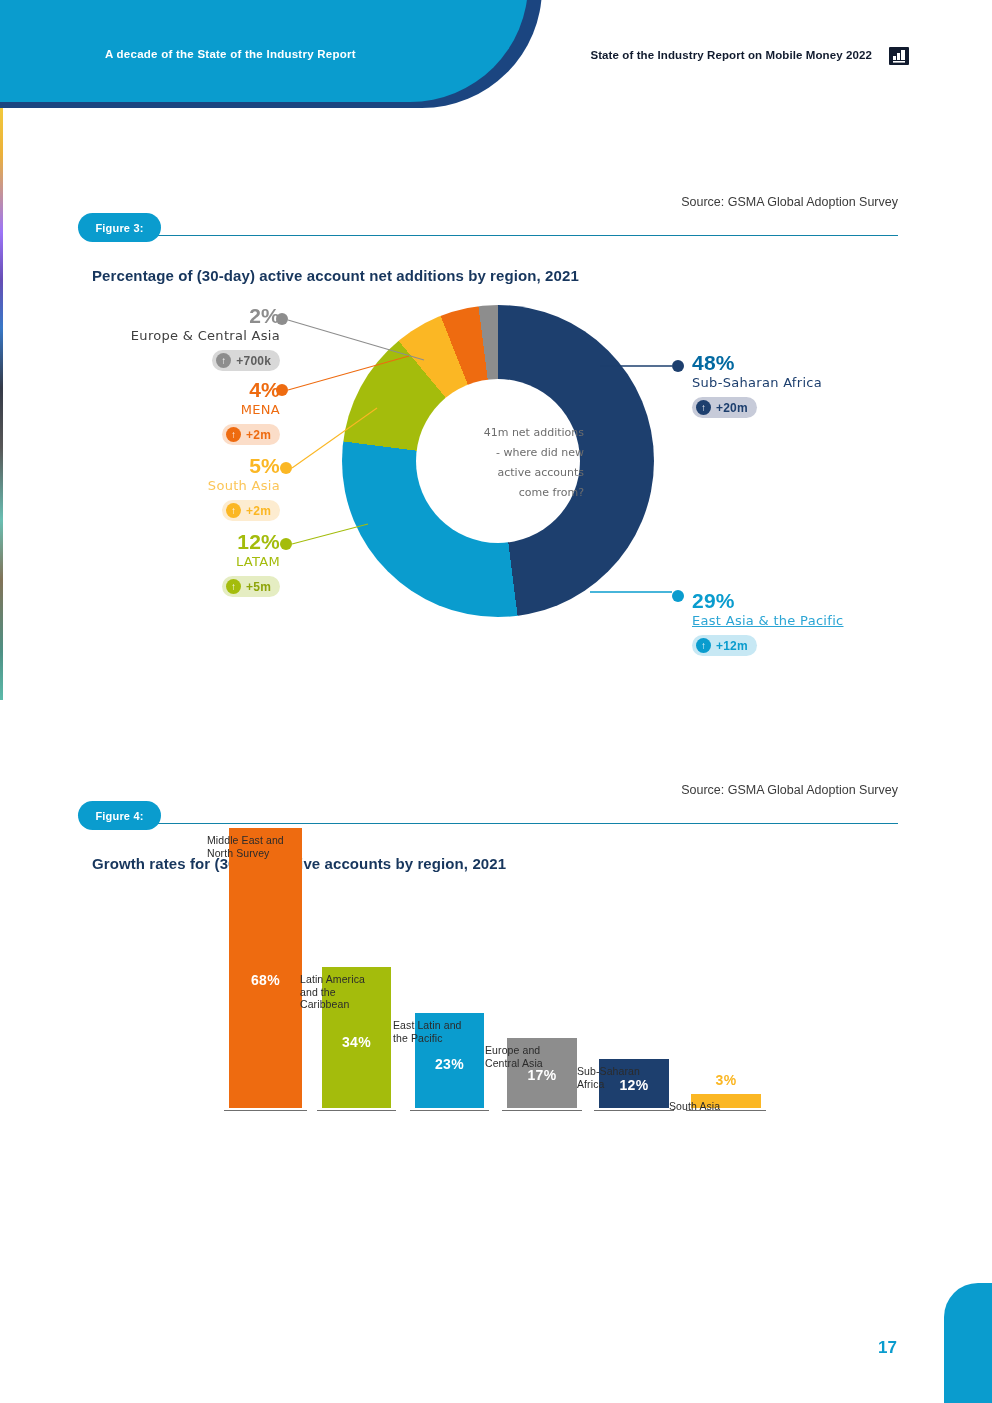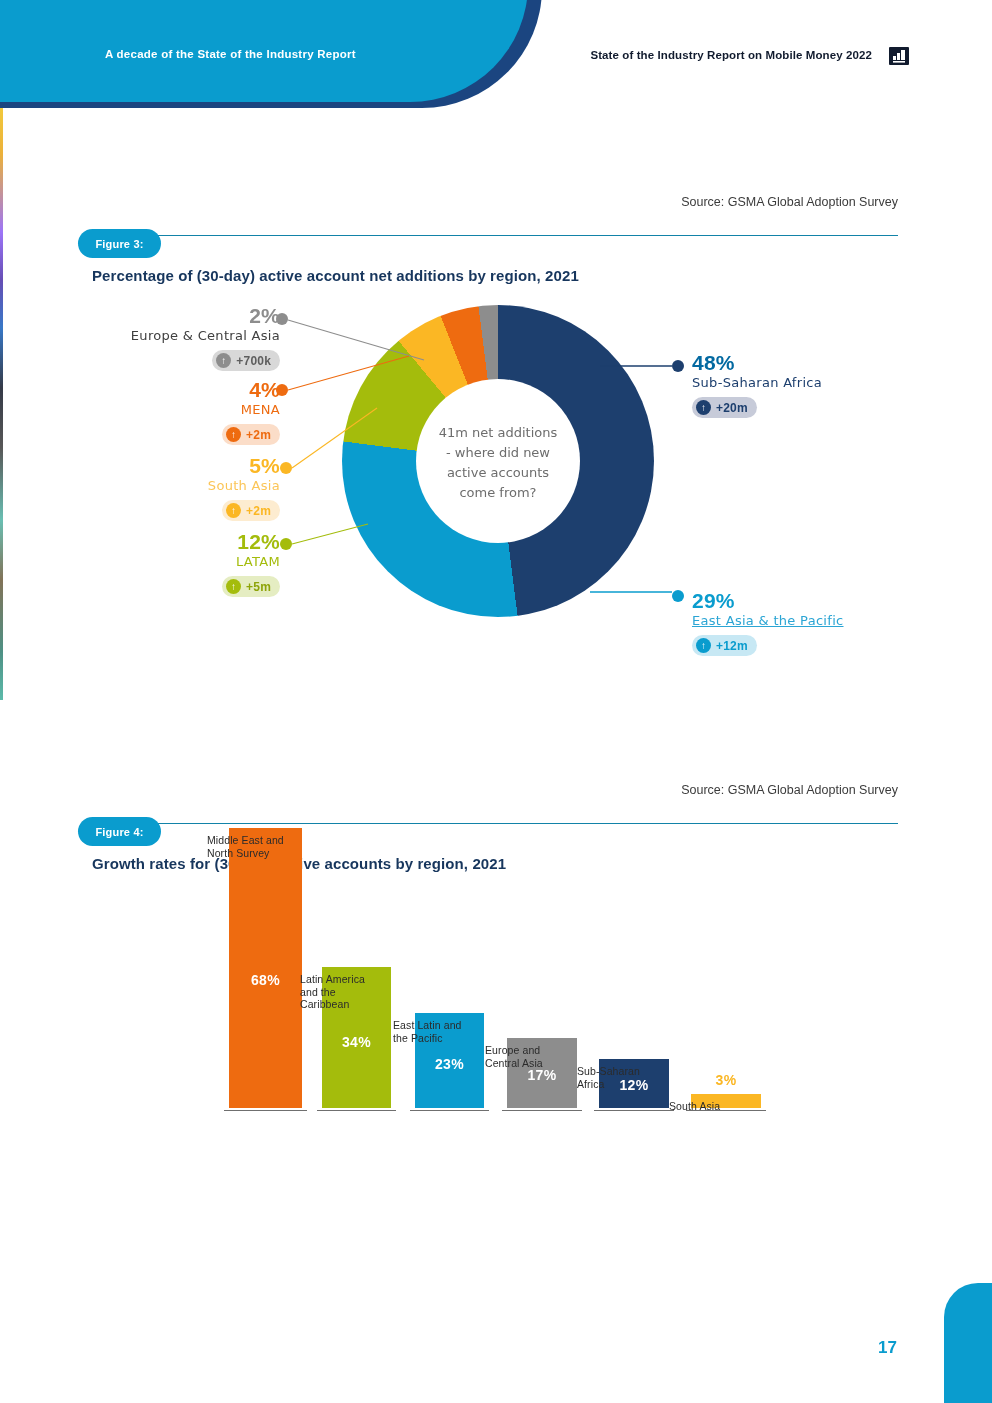--- a/index.html
+++ b/index.html
@@ -48,21 +48,21 @@
   }
   #gsma-logo svg{display:block;}
 
   
   .figure-block{position:absolute;left:0;width:992px;}
   .source-line{
     position:absolute;right:94px;top:0;
     font-size:12.5px;color:#3b3b3b;white-space:nowrap;
   }
   .fig-badge{
-    position:absolute;left:78px;top:34px;
+    position:absolute;left:78px;top:18px;
     width:83px;height:29px;border-radius:15px;background:#0a9cce;
     color:#fff;font-size:11px;font-weight:bold;
     display:flex;align-items:center;justify-content:center;
     letter-spacing:.2px;z-index:2;
   }
   .fig-rule{
     position:absolute;left:140px;top:40px;width:758px;height:1.4px;
     background:#1283a8;
   }
   .fig-title{
@@ -82,21 +82,21 @@
       #ee6b10 338.4deg 352.8deg,
       #8d8d8d 352.8deg 360deg
     );
   }
   #donut-hole{
     position:absolute;left:74px;top:74px;width:164px;height:164px;
     border-radius:50%;background:#ffffff;
   }
   #donut-center-text{
     position:absolute;left:70px;top:118px;width:172px;
-    text-align:center;color:#6d6d6d;font-size:13px;line-height:20px;
+    text-align:right;color:#6d6d6d;font-size:11px;line-height:20px;
     font-family:"DejaVu Sans","Liberation Sans",sans-serif;
   }
 
   
   .dlabel{position:absolute;}
   .dlabel .pct{font-size:21px;font-weight:bold;line-height:22px;letter-spacing:.2px;}
   .dlabel .region{font-size:13px;line-height:17px;letter-spacing:.3px;
     font-family:"DejaVu Sans","Liberation Sans",sans-serif;}
   .badge{
     display:inline-flex;align-items:center;gap:5px;

